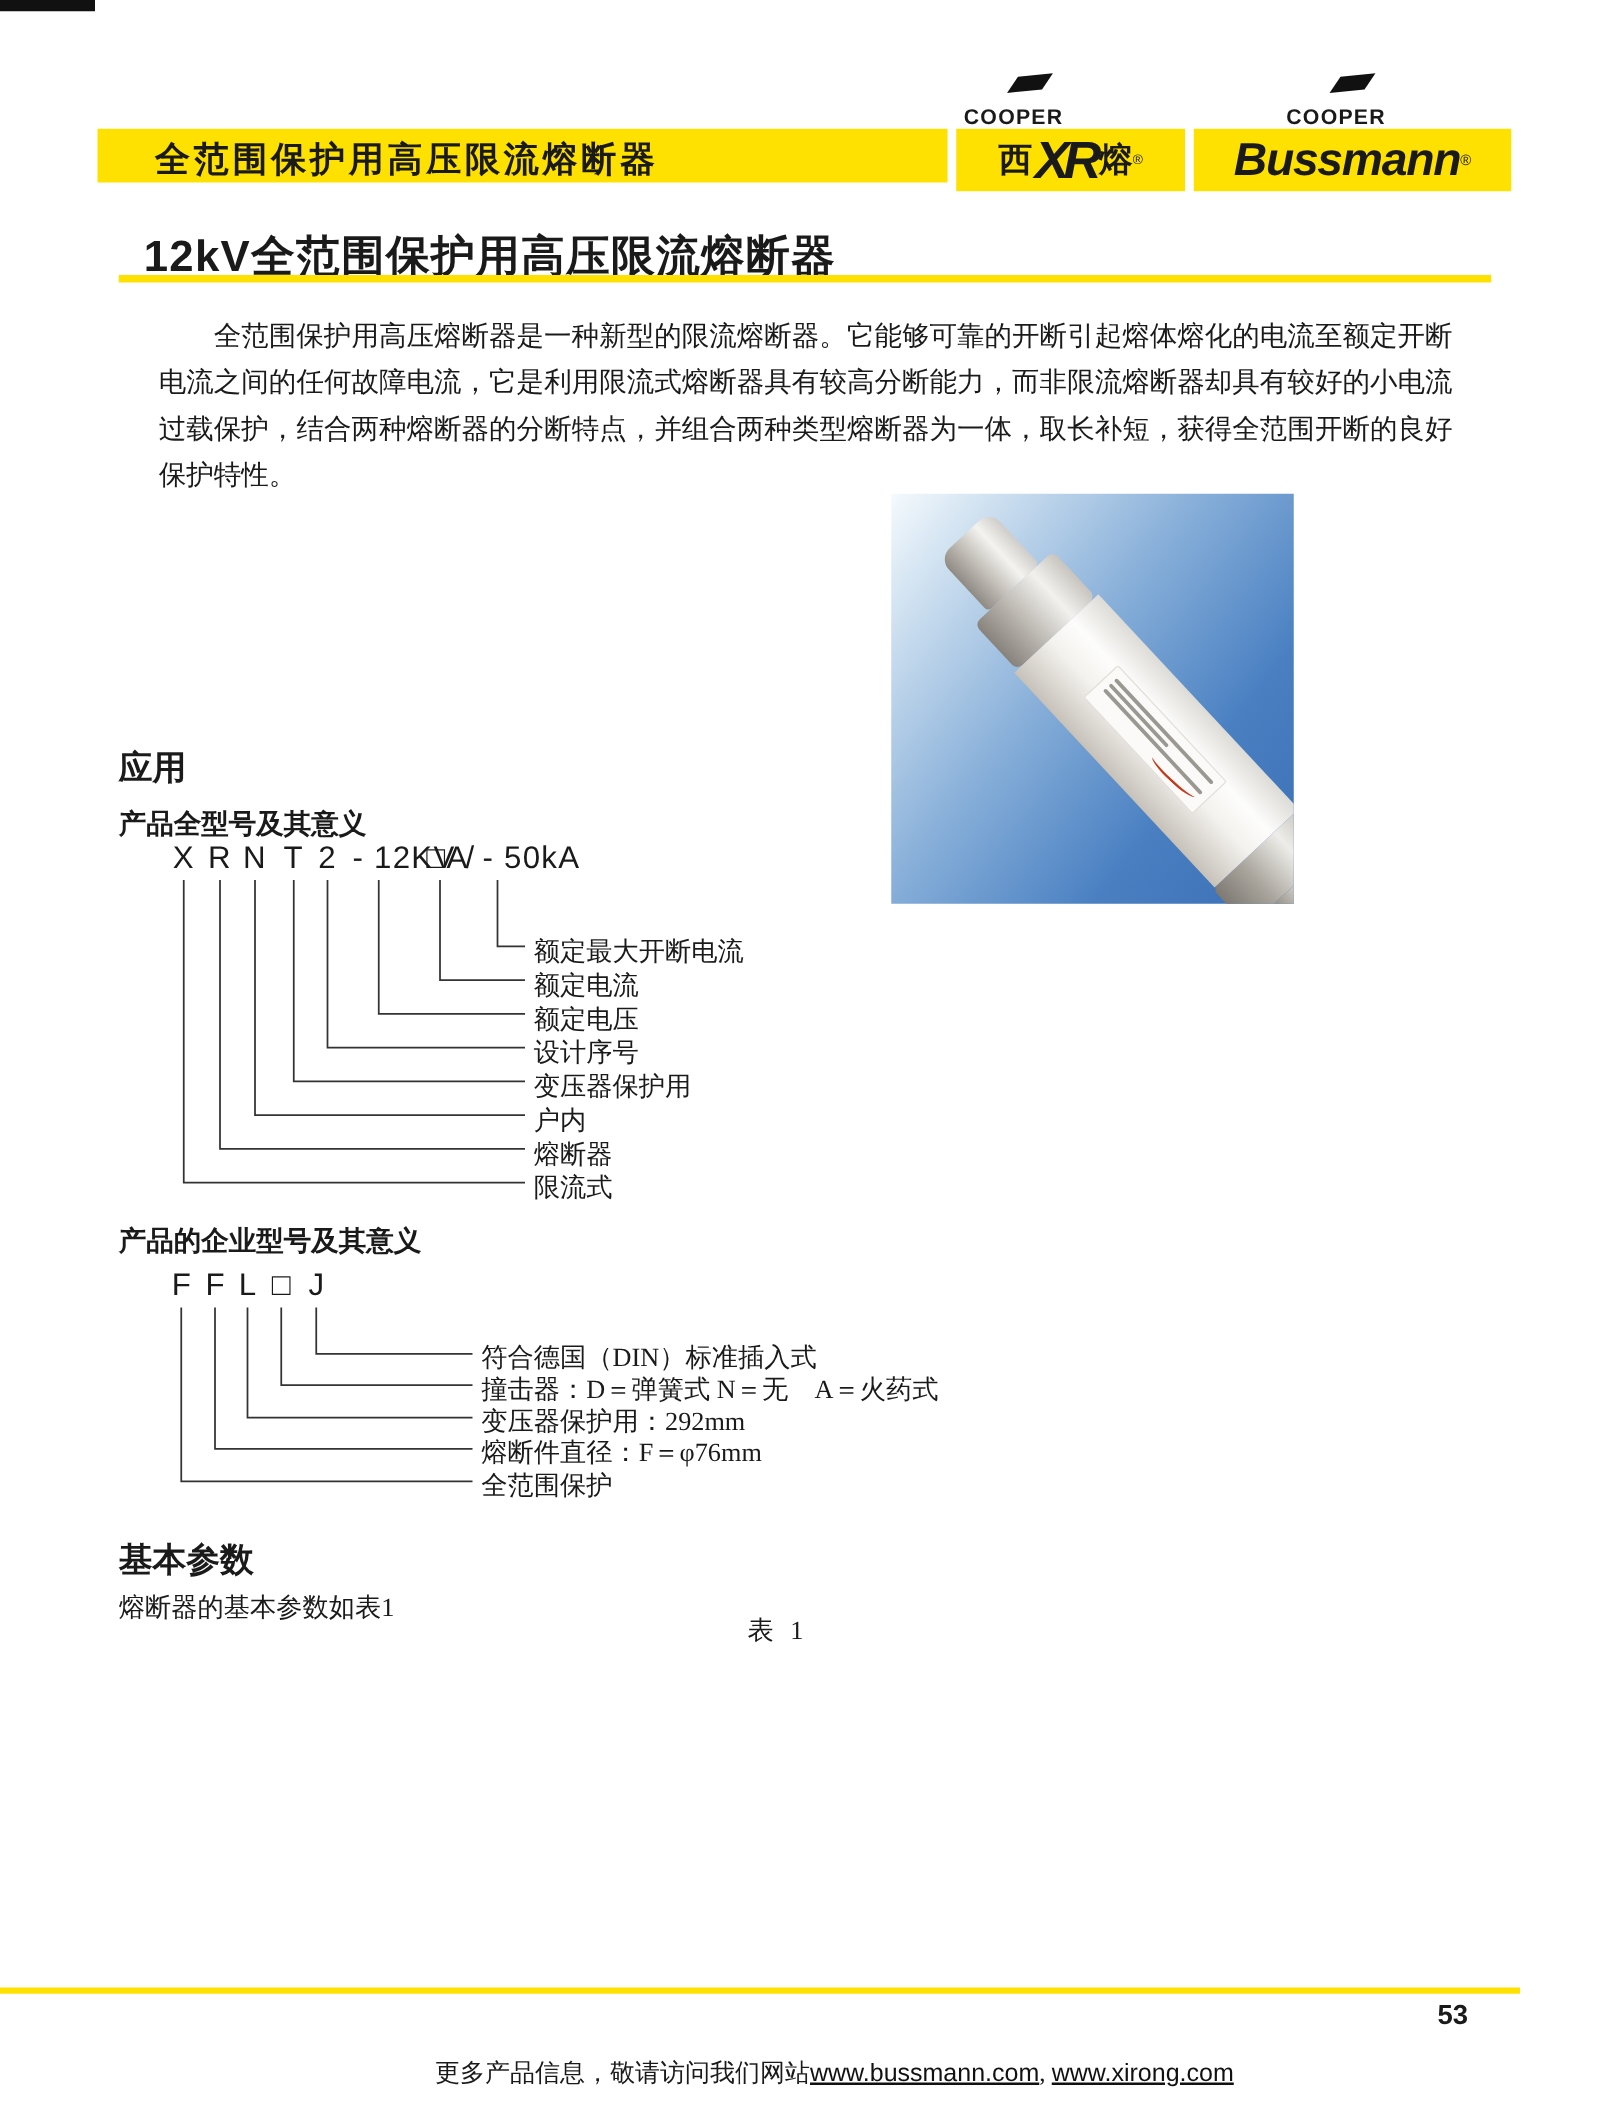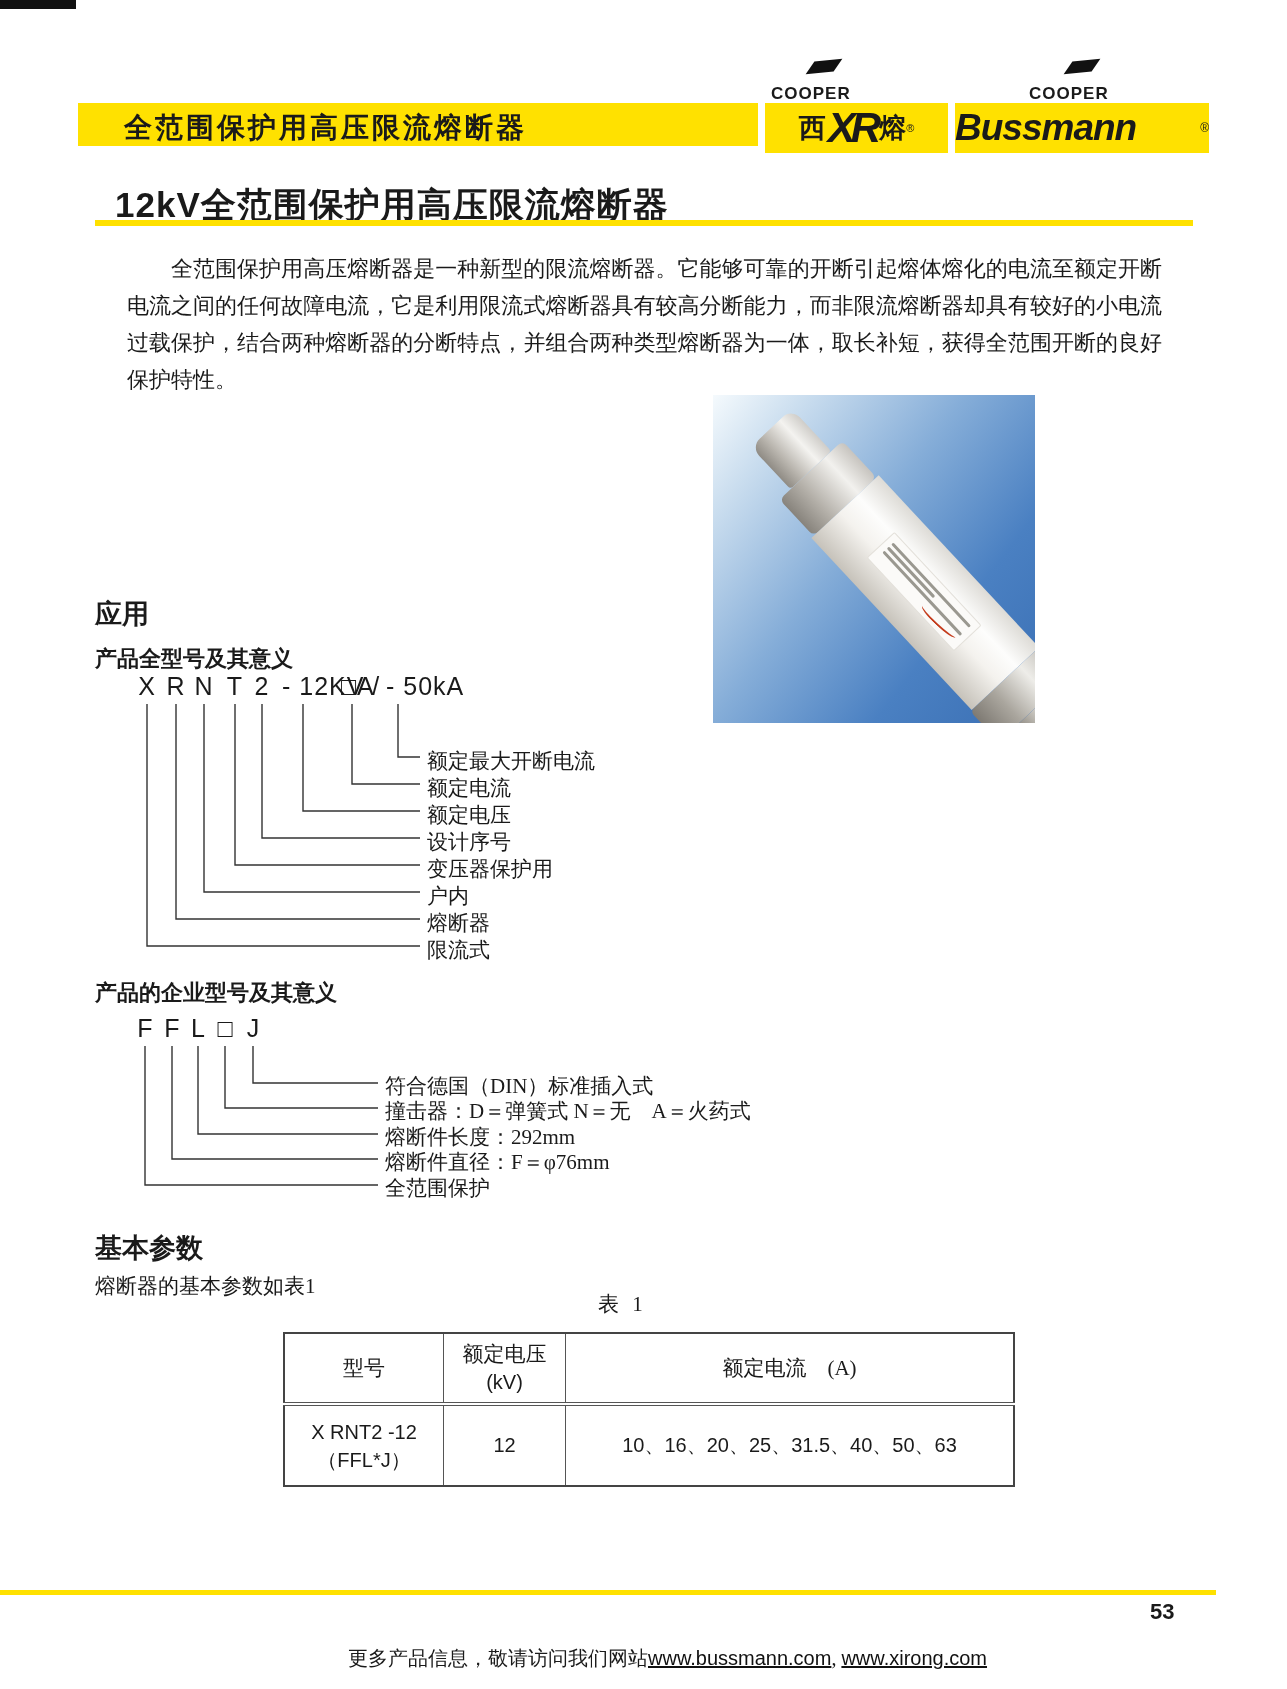--- a/index.html
+++ b/index.html
@@ -15,21 +15,21 @@
   .cooper .flag{position:absolute;left:40px;top:0;width:26px;height:13px;background:#111;
                 transform:skewX(-38deg) rotate(-6deg);}
   .cooper .word{position:absolute;left:0;bottom:0;font-size:17px;font-weight:800;letter-spacing:1px;}
   .banner{left:78px;top:103px;width:680px;height:43px;background:#FFE100;}
   .banner .txt{position:absolute;left:46px;top:0;line-height:50px;font-size:28px;font-weight:800;letter-spacing:3px;}
   .logo-block{top:103px;height:50px;background:#FFE100;display:flex;align-items:center;justify-content:center;}
   .xr-block{left:765px;width:183px;}
   .xr-block .cjk{font-size:27px;font-weight:900;}
   .xr-block .xr{font-size:42px;font-weight:900;font-style:italic;letter-spacing:-5px;margin:0 3px 0 2px;line-height:50px;}
   .xr-block .reg{font-size:11px;vertical-align:top;line-height:20px;}
-  .buss-block{left:955px;width:254px;justify-content:space-between;}
+  .buss-block{left:955px;width:254px;}
   .buss-block .word{font-size:37px;font-weight:900;letter-spacing:-1px;font-style:italic;}
   .buss-block .reg{font-size:12px;vertical-align:top;line-height:18px;}
 
   .page-title{left:115px;top:163px;font-size:35px;font-weight:800;letter-spacing:1px;margin-top:19px;}
   .title-rule{left:95px;top:220px;width:1098px;height:6px;background:#FFE100;}
 
   
   .intro{left:127px;top:250px;width:1035px;font-family:"Liberation Serif",serif;
          font-size:22px;line-height:37px;text-indent:2em;text-align:justify;}
   .bullet{left:95px;top:427px;width:548px;font-family:"Liberation Serif",serif;
@@ -175,21 +175,21 @@
 
   <div class="abs h-entmodel">产品的企业型号及其意义</div>
   <span class="ec-part ec0">F</span>
   <span class="ec-part ec1">F</span>
   <span class="ec-part ec2">L</span>
   <span class="ec-part ec3">□</span>
   <span class="ec-part ec4">J</span>
 
   <div class="abs diag-label d2 d2-0">符合德国（DIN）标准插入式</div>
   <div class="abs diag-label d2 d2-1">撞击器：D＝弹簧式  N＝无　A＝火药式</div>
-  <div class="abs diag-label d2 d2-2">熔断件长度：292mm</div>
+  <div class="abs diag-label d2 d2-2">变压器保护用：292mm</div>
   <div class="abs diag-label d2 d2-3">熔断件直径：F＝φ76mm</div>
   <div class="abs diag-label d2 d2-4">全范围保护</div>
 
   <svg class="abs lines-svg" viewBox="0 0 1287 1689" fill="none" stroke="#333" stroke-width="1.4">
     <path d="M398 704 V757 H420"></path>
     <path d="M352 704 V784 H420"></path>
     <path d="M303 704 V811 H420"></path>
     <path d="M262 704 V838 H420"></path>
     <path d="M235 704 V865 H420"></path>
     <path d="M204 704 V892 H420"></path>
@@ -199,42 +199,20 @@
     <path d="M225 1046 V1108 H378"></path>
     <path d="M198 1046 V1134 H378"></path>
     <path d="M172 1046 V1159 H378"></path>
     <path d="M145 1046 V1185 H378"></path>
   </svg>
 
   <div class="abs h-params">基本参数</div>
   <div class="abs tbl-intro">熔断器的基本参数如表1</div>
   <div class="abs tbl-caption">表 1</div>
 
-  <table class="params">
-    <thead>
-      <tr>
-        <th class="col-model">型号</th>
-        <th class="col-kv">
-          <span class="cellline">额定电压</span>
-          <span class="cellline latin">(kV)</span>
-        </th>
-        <th>额定电流　(A)</th>
-      </tr>
-    </thead>
-    <tbody>
-      <tr>
-        <td>
-          <span class="cellline latin">X RNT2 -12</span>
-          <span class="cellline latin">（FFL*J）</span>
-        </td>
-        <td class="latin">12</td>
-        <td class="latin">10、16、20、25、31.5、40、50、63</td>
-      </tr>
-    </tbody>
-  </table>
 
   <div class="abs footer-rule"></div>
   <div class="abs footer-text">
     <span>更多产品信息，敬请访问我们网站</span><span class="url">www.bussmann.com</span><span>, </span><span class="url">www.xirong.com</span>
   </div>
   <div class="abs page-num">53</div>
 
 </div>
 
 </body></html>

